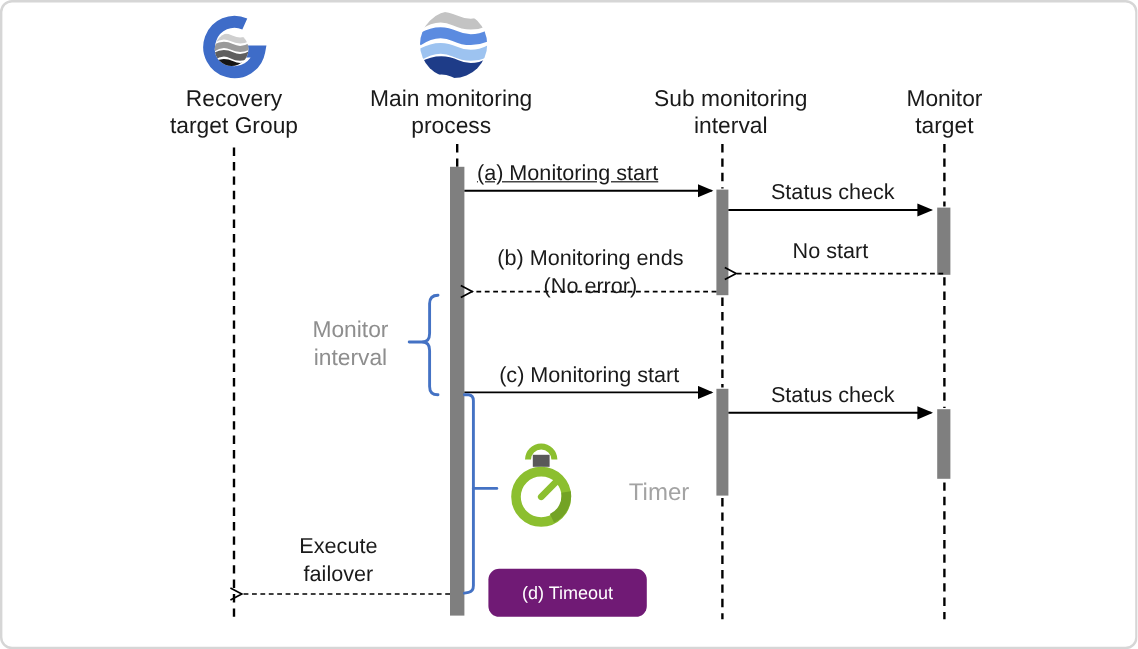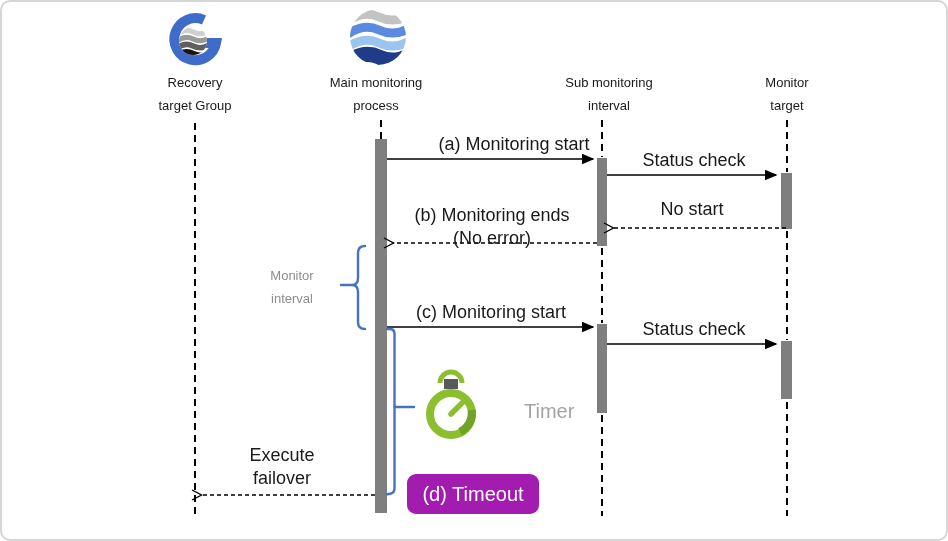--- a/index.html
+++ b/index.html
@@ -11,28 +11,28 @@
   .layer{position:absolute;left:0;top:0;}
   .lifeline{stroke:#000;stroke-width:2;stroke-dasharray:7 5;fill:none;}
   .bar{fill:#7f7f7f;}
   .msg-solid{stroke:#000;stroke-width:1.6;}
   .msg-dashed{stroke:#000;stroke-width:1.3;stroke-dasharray:4 3;}
   .brace{stroke:#4472C4;stroke-width:2.4;fill:none;stroke-linecap:round;}
   .lbl{
     position:absolute;transform:translateX(-50%);text-align:center;
     font-size:18px;color:#1a1a1a;white-space:pre-line;line-height:23px;
   }
-  .title{font-size:13px;}
+  .title{font-size:19px;}
   .gray{color:#8e8e8e;}
   .timer-lbl{
     position:absolute;font-size:20px;color:#a3a3a3;white-space:nowrap;margin-left:25px;
   }
   .badge{
     position:absolute;left:405px;top:472px;width:132px;height:40px;
-    background:#a21caf;border-radius:9px;color:#fff;font-size:20px;
+    background:#701a75;border-radius:9px;color:#fff;font-size:15px;
     display:flex;align-items:center;justify-content:center;
   }
   svg{display:block;}
 </style>
 </head>
 <body>
 
 <div class="canvas">
 
   <svg class="layer" width="948" height="541" viewBox="0 0 948 541">
@@ -108,21 +108,21 @@
 
   <div class="lbl title" style="left:193px;top:69px;">Recovery
 target Group</div>
   <div class="lbl title" style="left:374px;top:69px;">Main monitoring
 process</div>
   <div class="lbl title" style="left:607px;top:69px;">Sub monitoring
 interval</div>
   <div class="lbl title" style="left:785px;top:69px;">Monitor
 target</div>
 
-  <div class="lbl" style="left:512px;top:131px;">(a) Monitoring start</div>
+  <div class="lbl" style="left:471px;top:131px;text-decoration:underline;">(a) Monitoring start</div>
   <div class="lbl" style="left:692px;top:147px;">Status check</div>
   <div class="lbl" style="left:690px;top:196px;">No start</div>
   <div class="lbl" style="left:490px;top:202px;">(b) Monitoring ends
 (No error)</div>
   <div class="lbl" style="left:489px;top:299px;">(c) Monitoring start</div>
   <div class="lbl" style="left:692px;top:316px;">Status check</div>
   <div class="lbl" style="left:280px;top:442px;">Execute
 failover</div>
 
   <div class="lbl title gray" style="left:290px;top:262px;">Monitor

